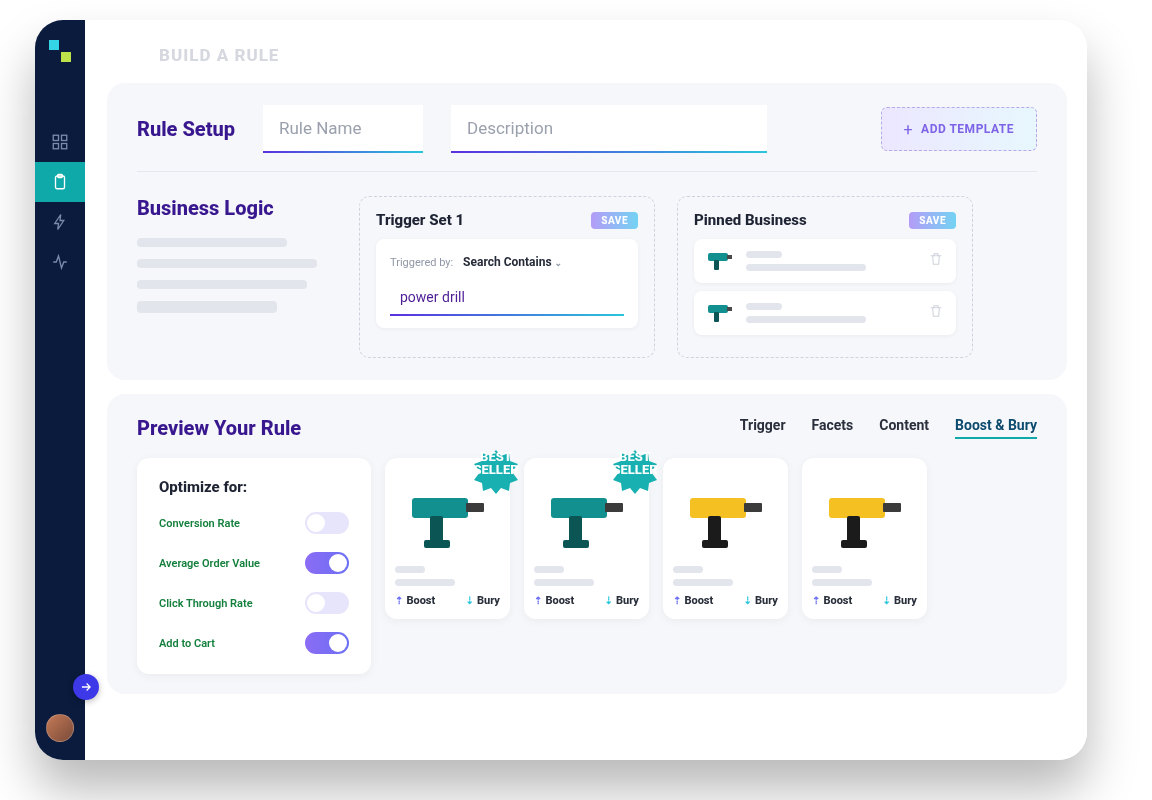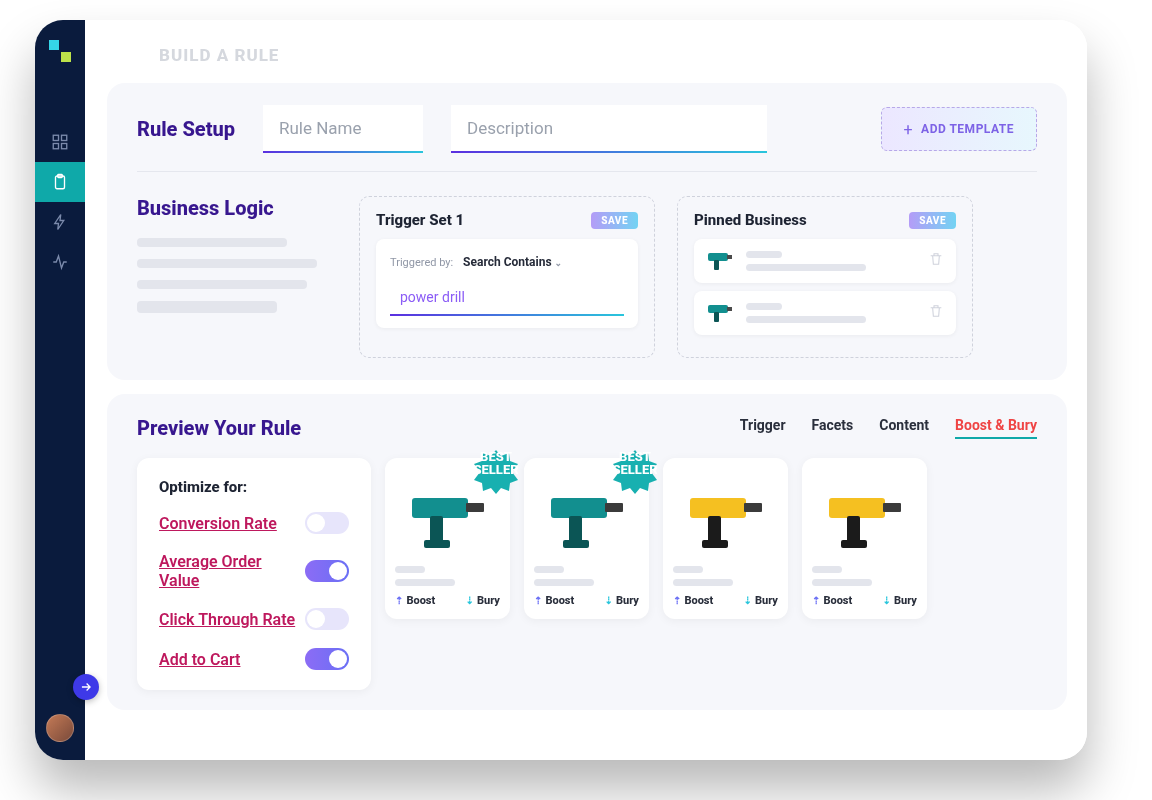--- a/index.html
+++ b/index.html
@@ -37,47 +37,47 @@
 .biz-row { display:flex; gap:22px; padding-top:24px; }
 .biz-left { width:200px; }
 .sk { background:#e3e5ec; border-radius:4px; height:9px; margin-bottom:12px; }
 .card-dash { flex:1; border:1px dashed #cfd2dc; border-radius:10px; background:transparent; padding:14px 16px; position:relative; }
 .card-head { display:flex; align-items:center; justify-content:space-between; margin-bottom:10px; }
 .card-title { font-size:15px; font-weight:800; color:#1e2433; }
 .save-btn { background:linear-gradient(90deg,#b49cf7,#73d3f3); color:#fff; font-size:10px; font-weight:800; letter-spacing:.5px; padding:3px 10px; border-radius:4px; border:none; cursor:pointer; }
 .trigger-box { background:#fff; border-radius:8px; padding:12px 14px; box-shadow:0 1px 4px rgba(0,0,0,.05); }
 .trig-label { font-size:11px; color:#9097a6; margin-right:6px; }
 .trig-sel { font-size:12px; font-weight:700; color:#262b39; }
-.trig-input { margin-top:10px; width:100%; height:36px; border:none; border-bottom:2px solid; border-image:linear-gradient(90deg,#5b2fe0,#29c6dc) 1; padding:0 10px; font-size:14px; color:#8b5cf6; }
+.trig-input { margin-top:10px; width:100%; height:36px; border:none; border-bottom:2px solid; border-image:linear-gradient(90deg,#5b2fe0,#29c6dc) 1; padding:0 10px; font-size:14px; color:#4c1d95; }
 
 .pin-item { background:#fff; border-radius:8px; padding:10px 12px; display:flex; align-items:center; gap:12px; margin-bottom:8px; box-shadow:0 1px 4px rgba(0,0,0,.05); }
 .pin-thumb { width:28px; height:24px; position:relative; }
 .drill { position:relative; width:100%; height:100%; }
 .drill .body { position:absolute; left:2px; top:4px; width:20px; height:8px; border-radius:2px; }
 .drill .grip { position:absolute; left:8px; top:11px; width:5px; height:10px; border-radius:1px; }
 .drill .chuck { position:absolute; left:21px; top:6px; width:5px; height:4px; background:#4a4a4a; }
 .drill.teal .body{ background:#128f8f; } .drill.teal .grip{ background:#0b5555; }
 .drill.yellow .body{ background:#f5c021; } .drill.yellow .grip{ background:#1b1b1b; }
 .pin-lines { flex:1; }
 .pin-lines .sk { margin-bottom:6px; }
 .trash { margin-left:auto; color:#cfd2dc; cursor:pointer; }
 .trash svg { width:16px; height:16px; stroke:currentColor; fill:none; stroke-width:1.6; }
 
 
 .preview-head { display:flex; align-items:center; }
 .tabs { margin-left:auto; display:flex; gap:26px; }
 .tab { font-size:14px; font-weight:700; color:#2a2f3c; padding-bottom:4px; cursor:pointer; }
-.tab.active { color:#ef4444; border-bottom:2px solid #0fa9a9; }
+.tab.active { color:#0c4a6e; border-bottom:2px solid #0fa9a9; }
 
 .preview-body { display:flex; gap:14px; margin-top:18px; align-items:flex-start; }
 .opt-card { width:234px; background:#fff; border-radius:12px; padding:20px 22px 20px; box-shadow:0 2px 10px rgba(0,0,0,.05); }
 .opt-title { font-size:15px; font-weight:800; color:#1e2433; margin-bottom:16px; }
 .opt-row { display:flex; align-items:center; justify-content:space-between; margin-bottom:18px; }
 .opt-row:last-child { margin-bottom:0; }
-.opt-label { font-size:16px; font-weight:600; color:#be185d;text-decoration:underline; }
+.opt-label { font-size:11px; font-weight:600; color:#15803d; }
 .toggle { width:44px; height:22px; border-radius:11px; position:relative; cursor:pointer; }
 .toggle::after { content:""; position:absolute; width:18px; height:18px; background:#fff; border-radius:50%; top:2px; }
 .toggle.off { background:#e7e5fb; } .toggle.off::after{left:2px;}
 .toggle.on { background:linear-gradient(90deg,#8c6cf5,#6a6ff5); } .toggle.on::after{right:2px;}
 
 .prod-card { width:125px; background:#fff; border-radius:12px; padding:12px 10px 12px; box-shadow:0 2px 10px rgba(0,0,0,.05); position:relative; }
 .badge { position:absolute; right:-8px; top:-8px; width:44px; height:44px; display:flex; justify-content:center; text-align:center; color:#fff; font-size:13px; font-weight:800; line-height:1; }
 .badge svg { position:absolute; inset:0; }
 .badge span { position:relative; z-index:1; }
 .prod-img { width:100%; height:88px; display:flex; align-items:center; justify-content:center; }

